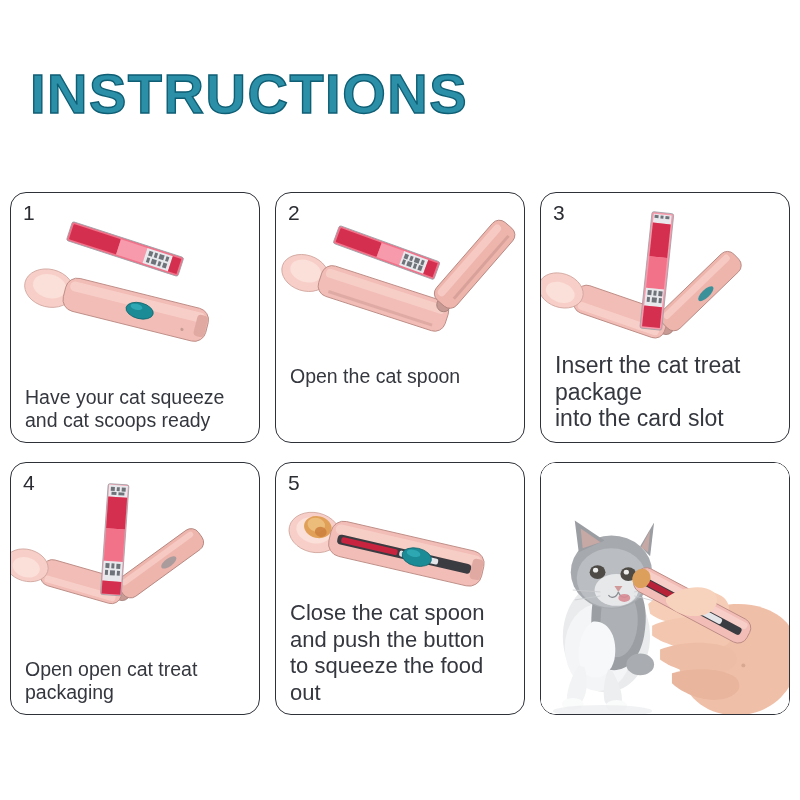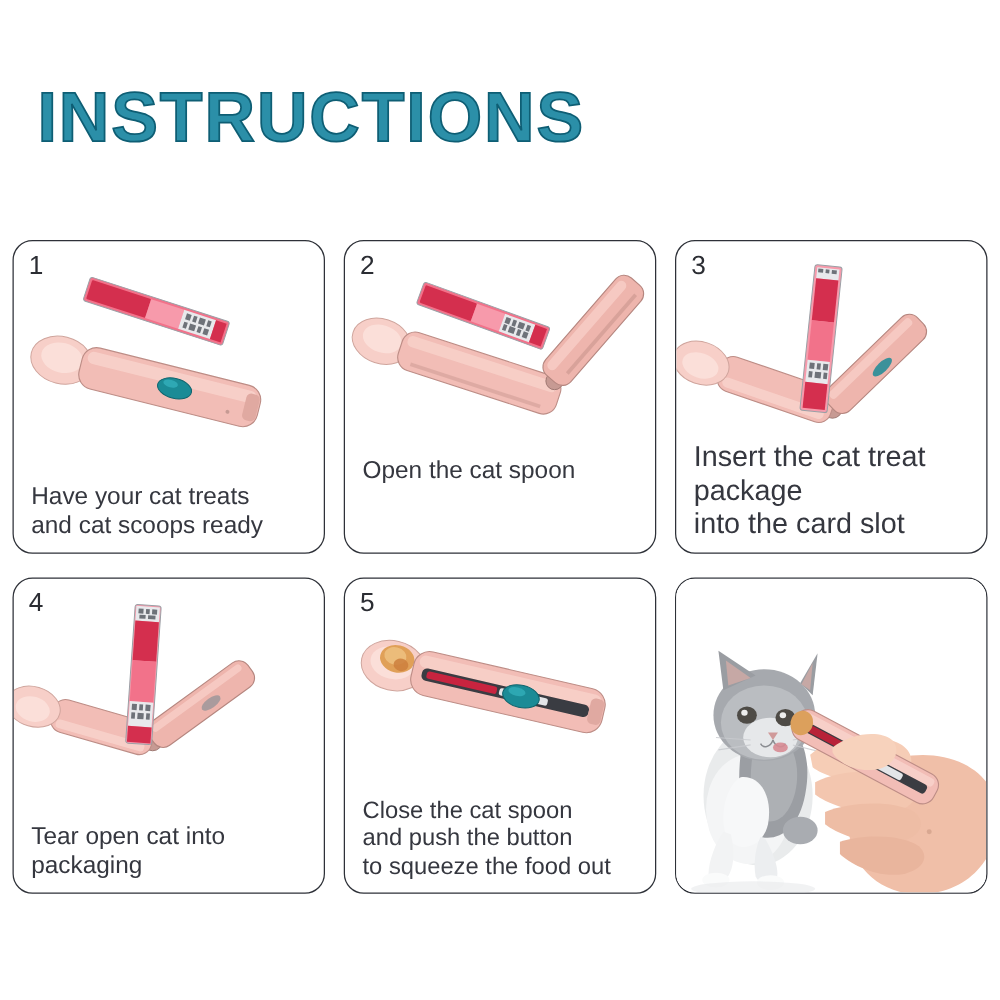--- a/index.html
+++ b/index.html
@@ -77,21 +77,21 @@
     right: 0;
     bottom: 10px;
     padding: 0 12px 0 14px;
     color: #35373f;
     font-size: 19.5px;
     line-height: 1.18;
     box-sizing: border-box;
     white-space: pre-line;
   }
   .card-caption.small { font-size: 23px; line-height: 1.16; }
-  .card-caption.tri   { font-size: 19px; line-height: 1.2; bottom: 8px; }
+  .card-caption.tri   { font-size: 22px; line-height: 1.2; bottom: 8px; }
   .card-caption.mid   { bottom: 54px; }
 
   
   .photo-card .photo-wrap {
     position: absolute;
     inset: 0;
     background: #ffffff;
   }
   .photo-card svg { width: 100%; height: 100%; display: block; }
 </style>
@@ -130,21 +130,21 @@
           <ellipse cx="24" cy="18" rx="17" ry="12" fill="#fbdfd9"></ellipse>
           <rect x="40" y="3" width="148" height="34" rx="12" fill="#f2bdb6" stroke="#bd8d86" stroke-width="0.9"></rect>
           <rect x="44" y="7" width="140" height="10" rx="5" fill="#f8d2cb" opacity="0.85"></rect>
           <ellipse cx="118" cy="20" rx="14" ry="8" fill="#1b8b96" stroke="#10656e" stroke-width="0.8"></ellipse>
           <ellipse cx="114" cy="17" rx="6" ry="3" fill="#35b2bd" opacity="0.75"></ellipse>
           <rect x="176" y="9" width="11" height="22" rx="4" fill="#e0a9a1"></rect>
           <circle cx="164" cy="28" r="1.6" fill="#c69a93"></circle>
         </g>
       </svg>
     </div>
-    <div class="card-caption">Have your cat treats
+    <div class="card-caption">Have your cat squeeze
 and cat scoops ready</div>
   </div>
 
   <div class="card">
     <div class="step-number">2</div>
     <div class="card-figure">
       <svg viewBox="0 0 250 160" preserveAspectRatio="xMidYMid meet">
 
         <g transform="translate(64,24) rotate(20)">
           <rect x="0" y="0" width="108" height="19" rx="2" fill="#f2728a" stroke="#9aa0a6" stroke-width="0.8"></rect>
@@ -268,21 +268,21 @@
               <rect x="9" y="80" width="3" height="5"></rect>
             <rect x="14" y="80" width="4" height="5"></rect>
               <rect x="3" y="87" width="3" height="5"></rect>
             <rect x="8" y="87" width="5" height="5"></rect>
               <rect x="15" y="87" width="3" height="5"></rect>
           </g>
           <rect x="1" y="98" width="19" height="13" fill="#d42f4e"></rect>
         </g>
       </svg>
     </div>
-    <div class="card-caption">Tear open cat into
+    <div class="card-caption">Open open cat treat
 packaging</div>
   </div>
 
   <div class="card">
     <div class="step-number">5</div>
     <div class="card-figure">
       <svg viewBox="0 0 250 160" preserveAspectRatio="xMidYMid meet">
         <g transform="translate(18,36) rotate(13)">
 
           <ellipse cx="26" cy="20" rx="26" ry="20" fill="#f7cfc8" stroke="#cfa49c" stroke-width="0.8"></ellipse>

